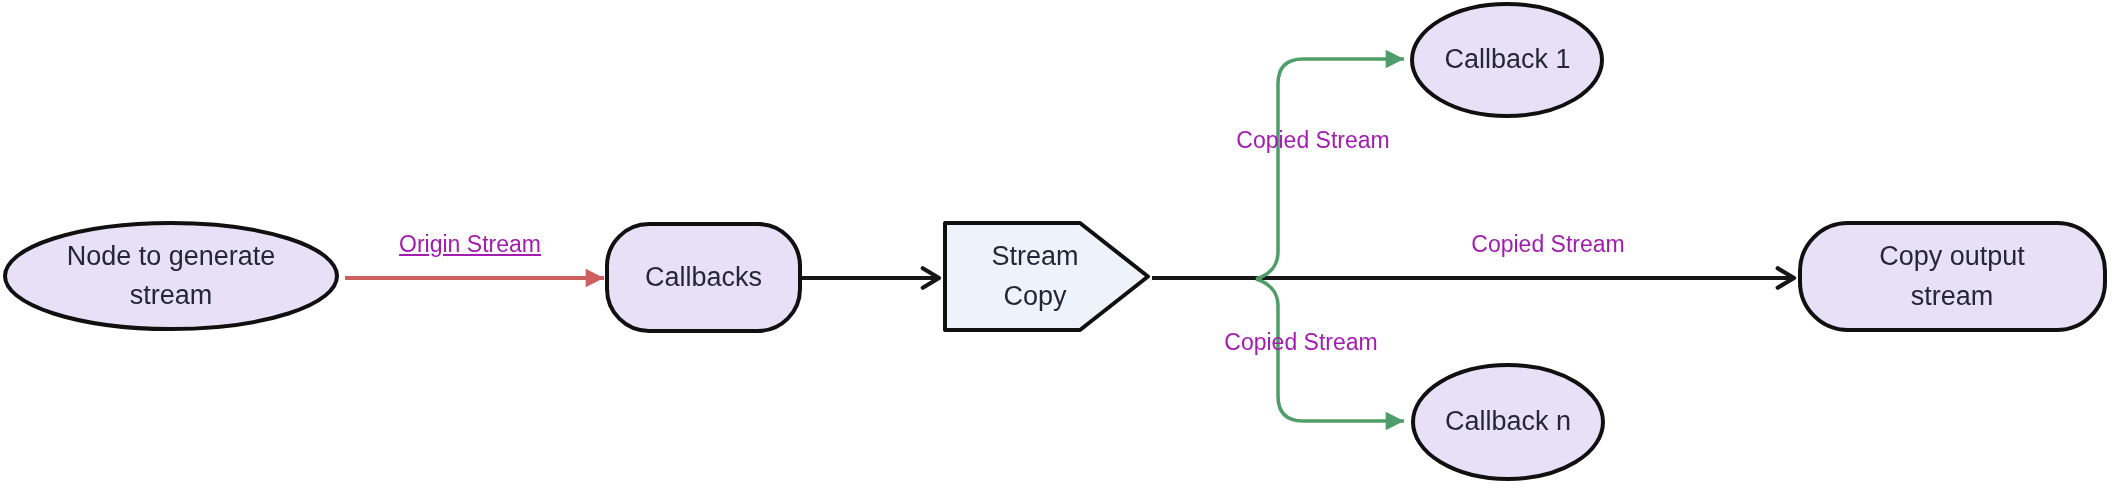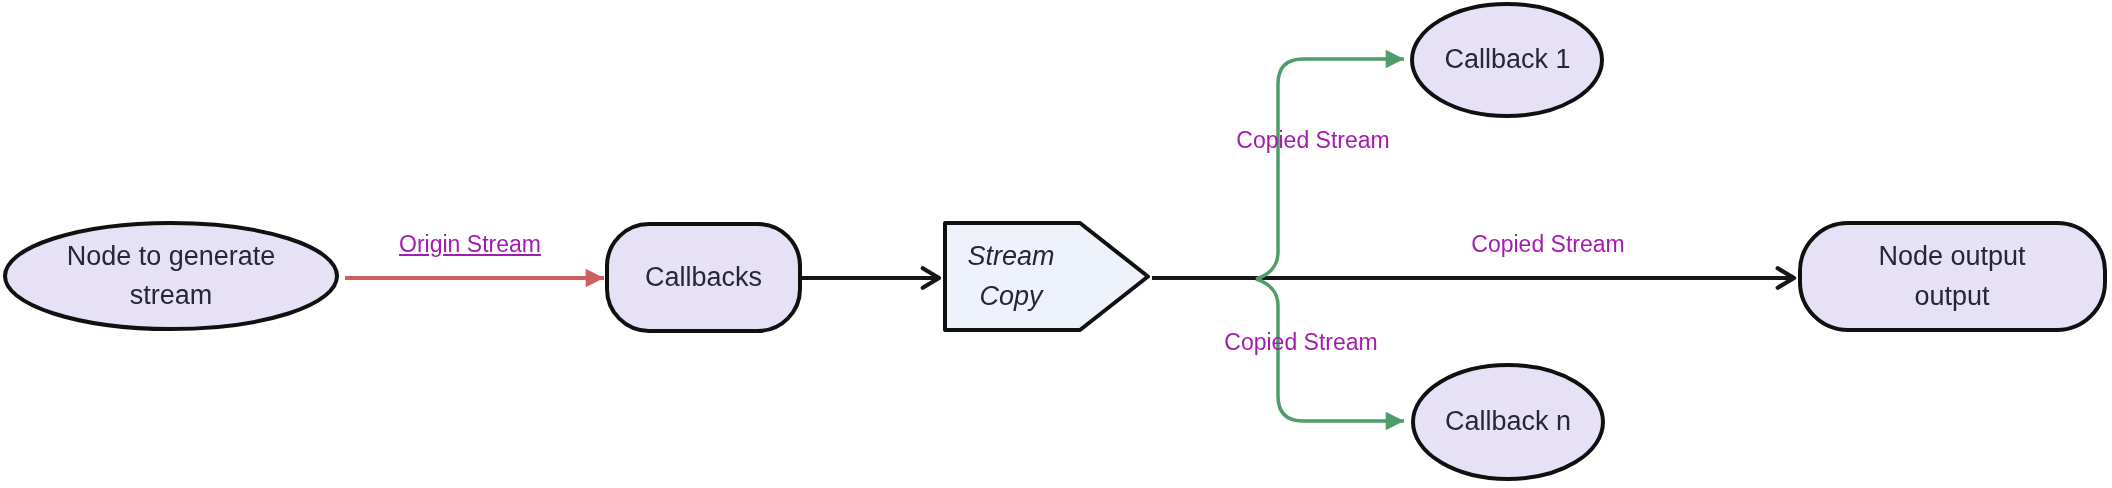--- a/index.html
+++ b/index.html
@@ -64,23 +64,23 @@
     <ellipse class="node-shape" cx="171" cy="276" rx="166" ry="53" fill="#e7e1f7"></ellipse>
     <rect class="node-shape" x="607" y="224" width="193" height="107" rx="42" ry="42" fill="#e7e1f7"></rect>
     <path class="copy-shape" d="M945,223 L1080,223 L1148,276.5 L1080,330 L945,330 Z" fill="#edf2fb"></path>
     <ellipse class="node-shape" cx="1507" cy="60" rx="95" ry="56" fill="#e7e1f7"></ellipse>
     <ellipse class="node-shape" cx="1508" cy="422" rx="95" ry="57" fill="#e7e1f7"></ellipse>
     <rect class="node-shape" x="1800" y="223" width="305" height="107" rx="48" ry="48" fill="#e7e1f7"></rect>
   </svg>
 
   <div class="node-label" style="left:56px; top:233px; width:230px; height:86px;">Node to generate stream</div>
   <div class="node-label" style="left:607px; top:224px; width:193px; height:107px;">Callbacks</div>
-  <div class="node-label" style="left:946px; top:223px; width:130px; height:107px;font-style:italic;">Stream Copy</div>
+  <div class="node-label" style="left:970px; top:223px; width:130px; height:107px;">Stream Copy</div>
   <div class="node-label" style="left:1412px; top:3px; width:191px; height:113px;">Callback 1</div>
   <div class="node-label" style="left:1413px; top:365px; width:190px; height:114px;">Callback n</div>
-  <div class="node-label" style="left:1862px; top:223px; width:180px; height:107px;">Node output output</div>
+  <div class="node-label" style="left:1862px; top:223px; width:180px; height:107px;">Copy output stream</div>
 
   <div class="edge-label" style="left:470px; top:231px;text-decoration:underline;">Origin Stream</div>
   <div class="edge-label" style="left:1313px; top:127px;">Copied Stream</div>
   <div class="edge-label" style="left:1548px; top:231px;">Copied Stream</div>
   <div class="edge-label" style="left:1301px; top:329px;">Copied Stream</div>
 
 </div>
 
 </body></html>

